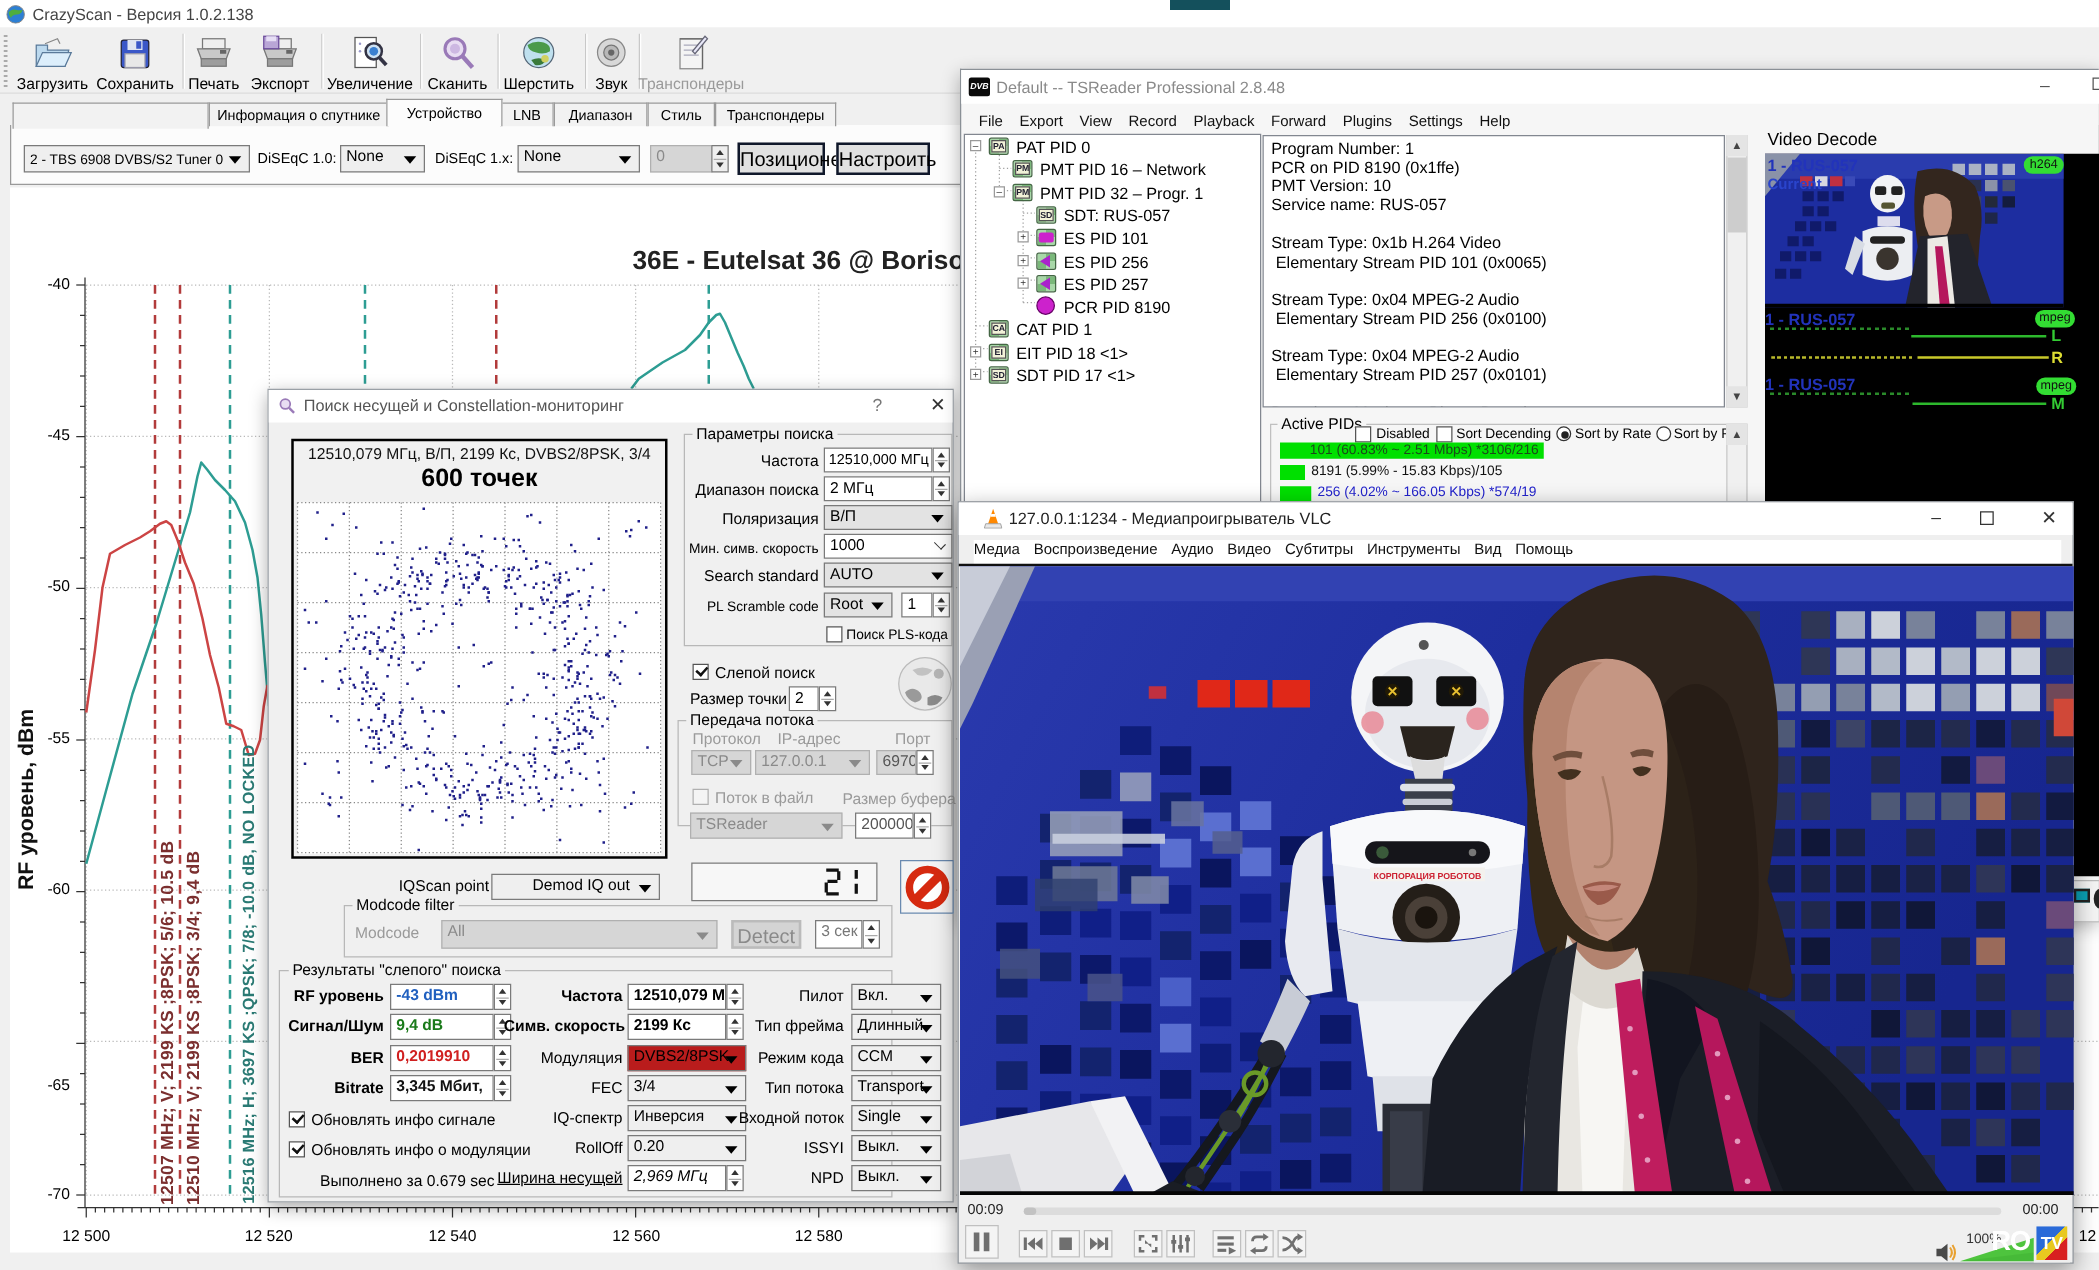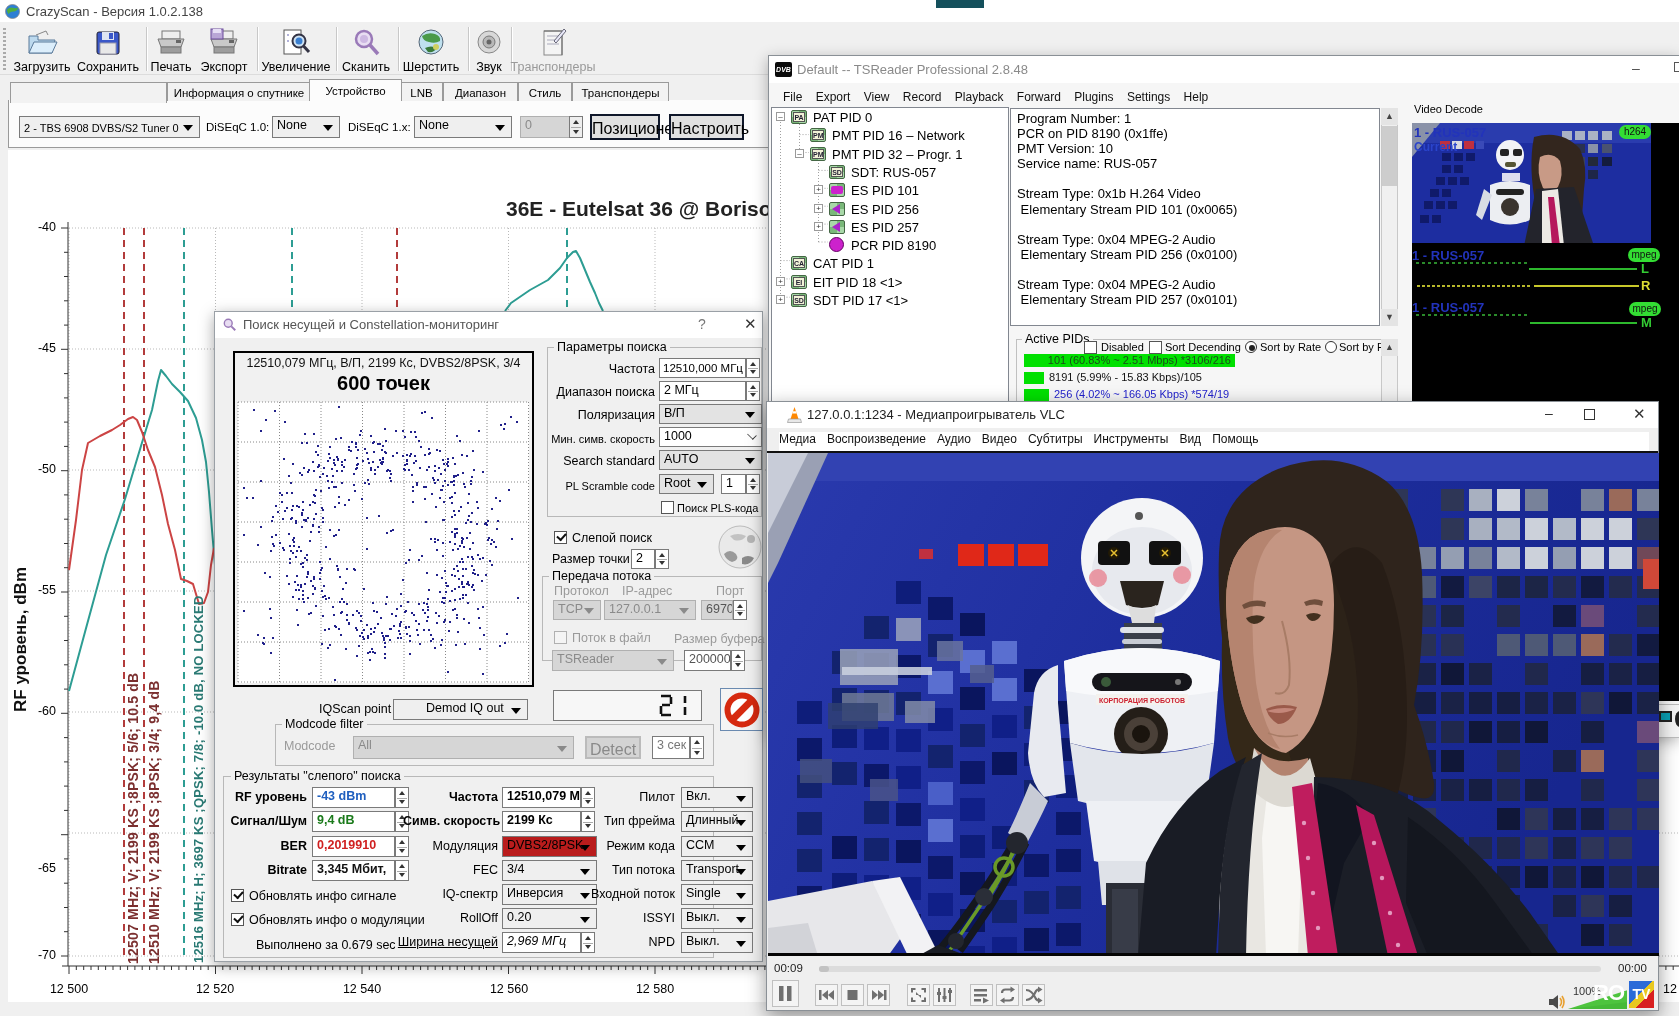--- a/index.html
+++ b/index.html
@@ -1418,21 +1418,21 @@
  <div class="abs" style="left:556px;top:285px;width:12px;height:12px;border:1px solid #333;border-radius:50%;background:#fff;"></div>
  <div class="lbl" style="left:570px;top:285px;font-size:11px;">Sort by PID</div>
  <div class="abs" style="left:255px;top:298px;width:211px;height:13px;background:#00e000;font-size:11px;color:#1a4a1a;text-align:right;padding-right:4px;line-height:13px;">101 (60.83% ~ 2.51 Mbps) *3106/216</div>
  <div class="abs" style="left:255px;top:316px;width:20px;height:12px;background:#00e000;"></div>
  <div class="abs" style="left:280px;top:315px;font-size:11px;color:#111;">8191 (5.99% - 15.83 Kbps)/105</div>
  <div class="abs" style="left:255px;top:333px;width:25px;height:12px;background:#00e000;"></div>
  <div class="abs" style="left:285px;top:332px;font-size:11px;color:#2222cc;">256 (4.02% ~ 166.05 Kbps) *574/19</div>
  <div class="abs" style="left:612px;top:283px;width:17px;height:63px;background:#f0f0f0;border:1px solid #c8c8c8;"></div>
  <div class="abs" style="left:612px;top:283px;width:17px;height:17px;background:#e4e4e4;color:#444;font-size:9px;text-align:center;line-height:17px;">▲</div>
 
- <div class="lbl" style="left:645px;top:47px;font-size:11px;">Video Decode</div>
+ <div class="lbl" style="left:645px;top:47px;font-size:14px;">Video Decode</div>
  <div class="abs" style="left:643px;top:67px;width:268px;height:578px;background:#000;"></div>
 
  <svg class="abs" style="left:643px;top:67px" width="239" height="123" viewBox="0 0 239 123">
    <rect width="239" height="123" fill="#1d2da0"></rect>
    <rect x="0" y="0" width="239" height="20" fill="#2a3cae"></rect>
    <polygon points="0,0 28,0 0,34" fill="#8a92a8"></polygon>
    <rect x="28" y="18" width="10" height="8" fill="#c03040"></rect>
       <rect x="40" y="18" width="10" height="8" fill="#d8d8e0"></rect>
       <rect x="52" y="18" width="10" height="8" fill="#c03040"></rect>
       <rect x="64" y="18" width="8" height="8" fill="#3a4ab8"></rect>

